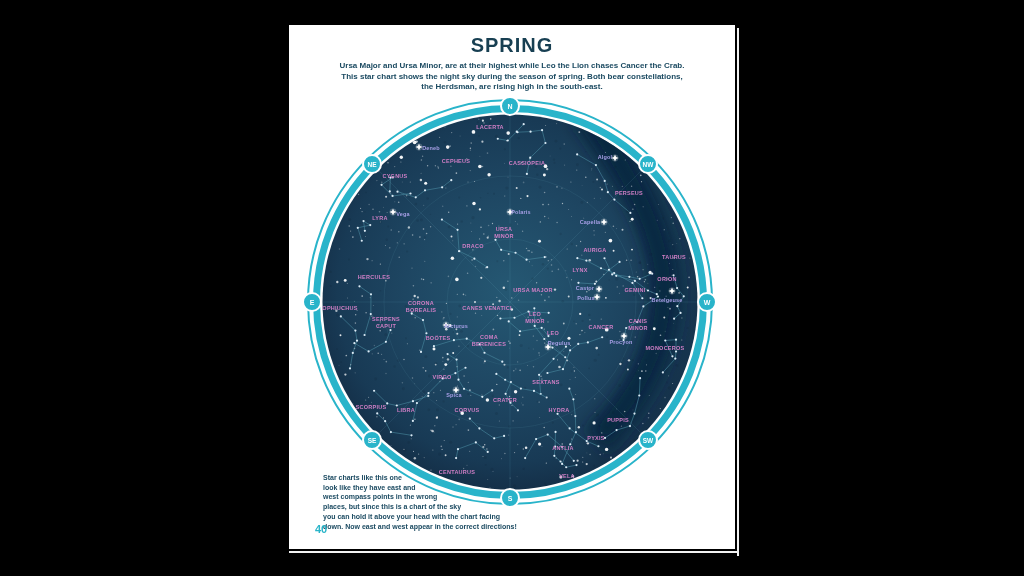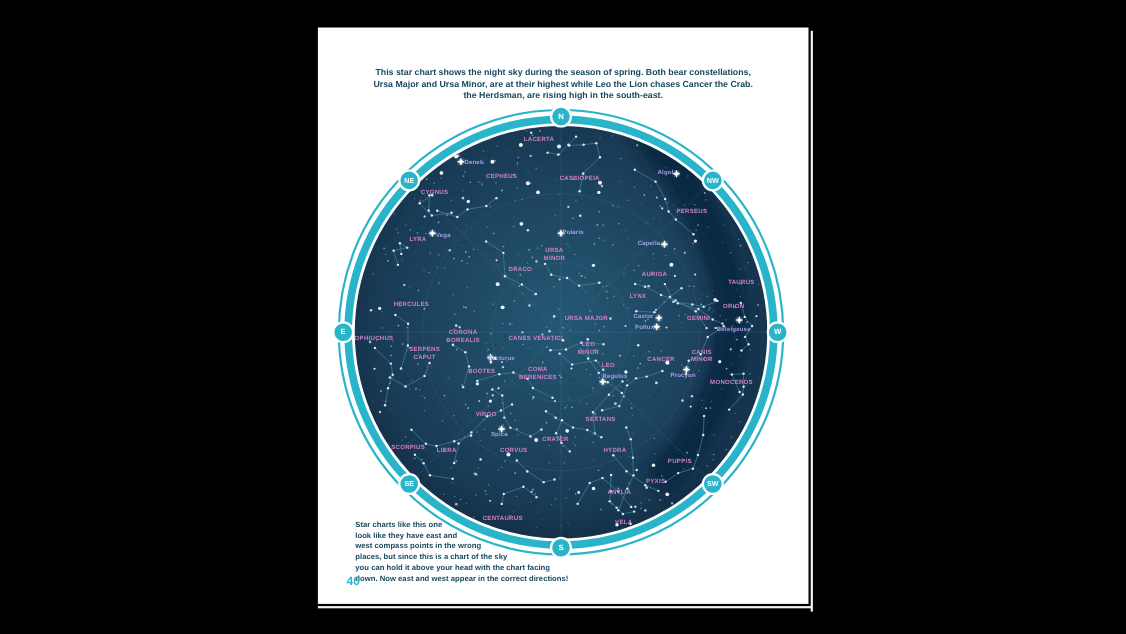--- a/index.html
+++ b/index.html
@@ -43,23 +43,24 @@
   }
   .page-number{
     position:absolute;left:26px;top:498px;
     font-size:11px;font-weight:700;color:#2ab5c9;
   }
 </style>
 </head>
 <body>
 
 <div class="page">
+  <div class="title">SPRING</div>
   <div class="intro">
+    <div>Ursa Major and Ursa Minor, are at their highest while Leo the Lion chases Cancer the Crab.</div>
     <div>This star chart shows the night sky during the season of spring. Both bear constellations,</div>
-    <div>Ursa Major and Ursa Minor, are at their highest while Leo the Lion chases Cancer the Crab.</div>
     <div>the Herdsman, are rising high in the south-east.</div>
   </div>
   <div class="note">
     <div>Star charts like this one</div>
     <div>look like they have east and</div>
     <div>west compass points in the wrong</div>
     <div>places, but since this is a chart of the sky</div>
     <div>you can hold it above your head with the chart facing</div>
     <div>down. Now east and west appear in the correct directions!</div>
   </div>

